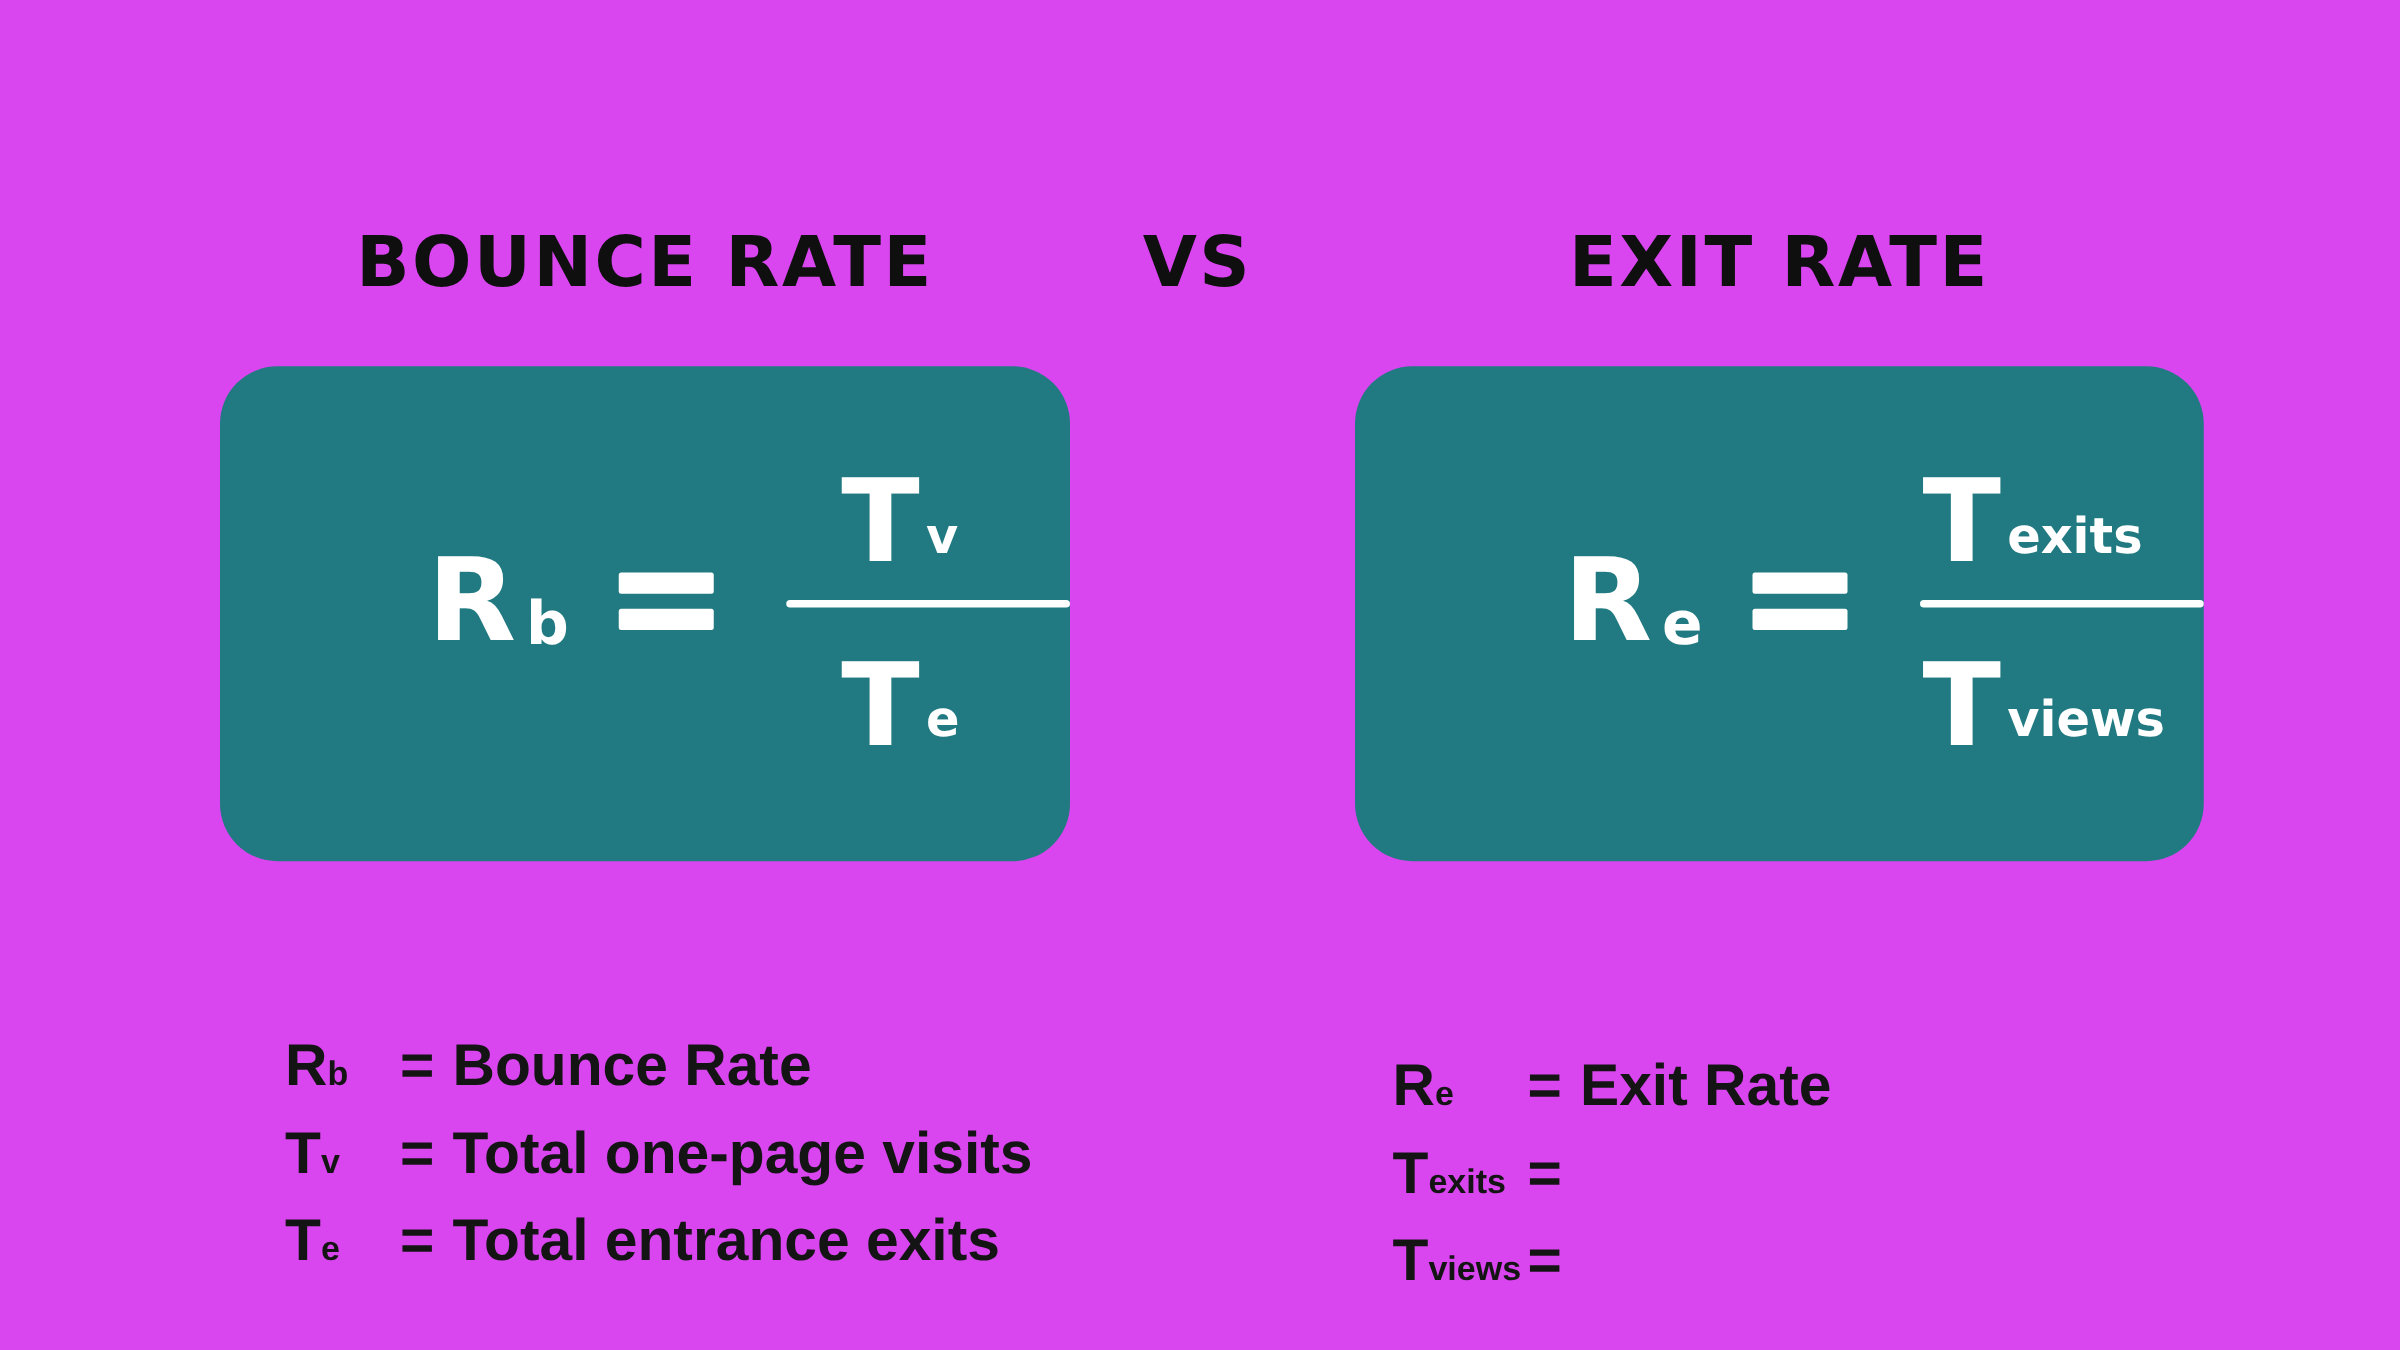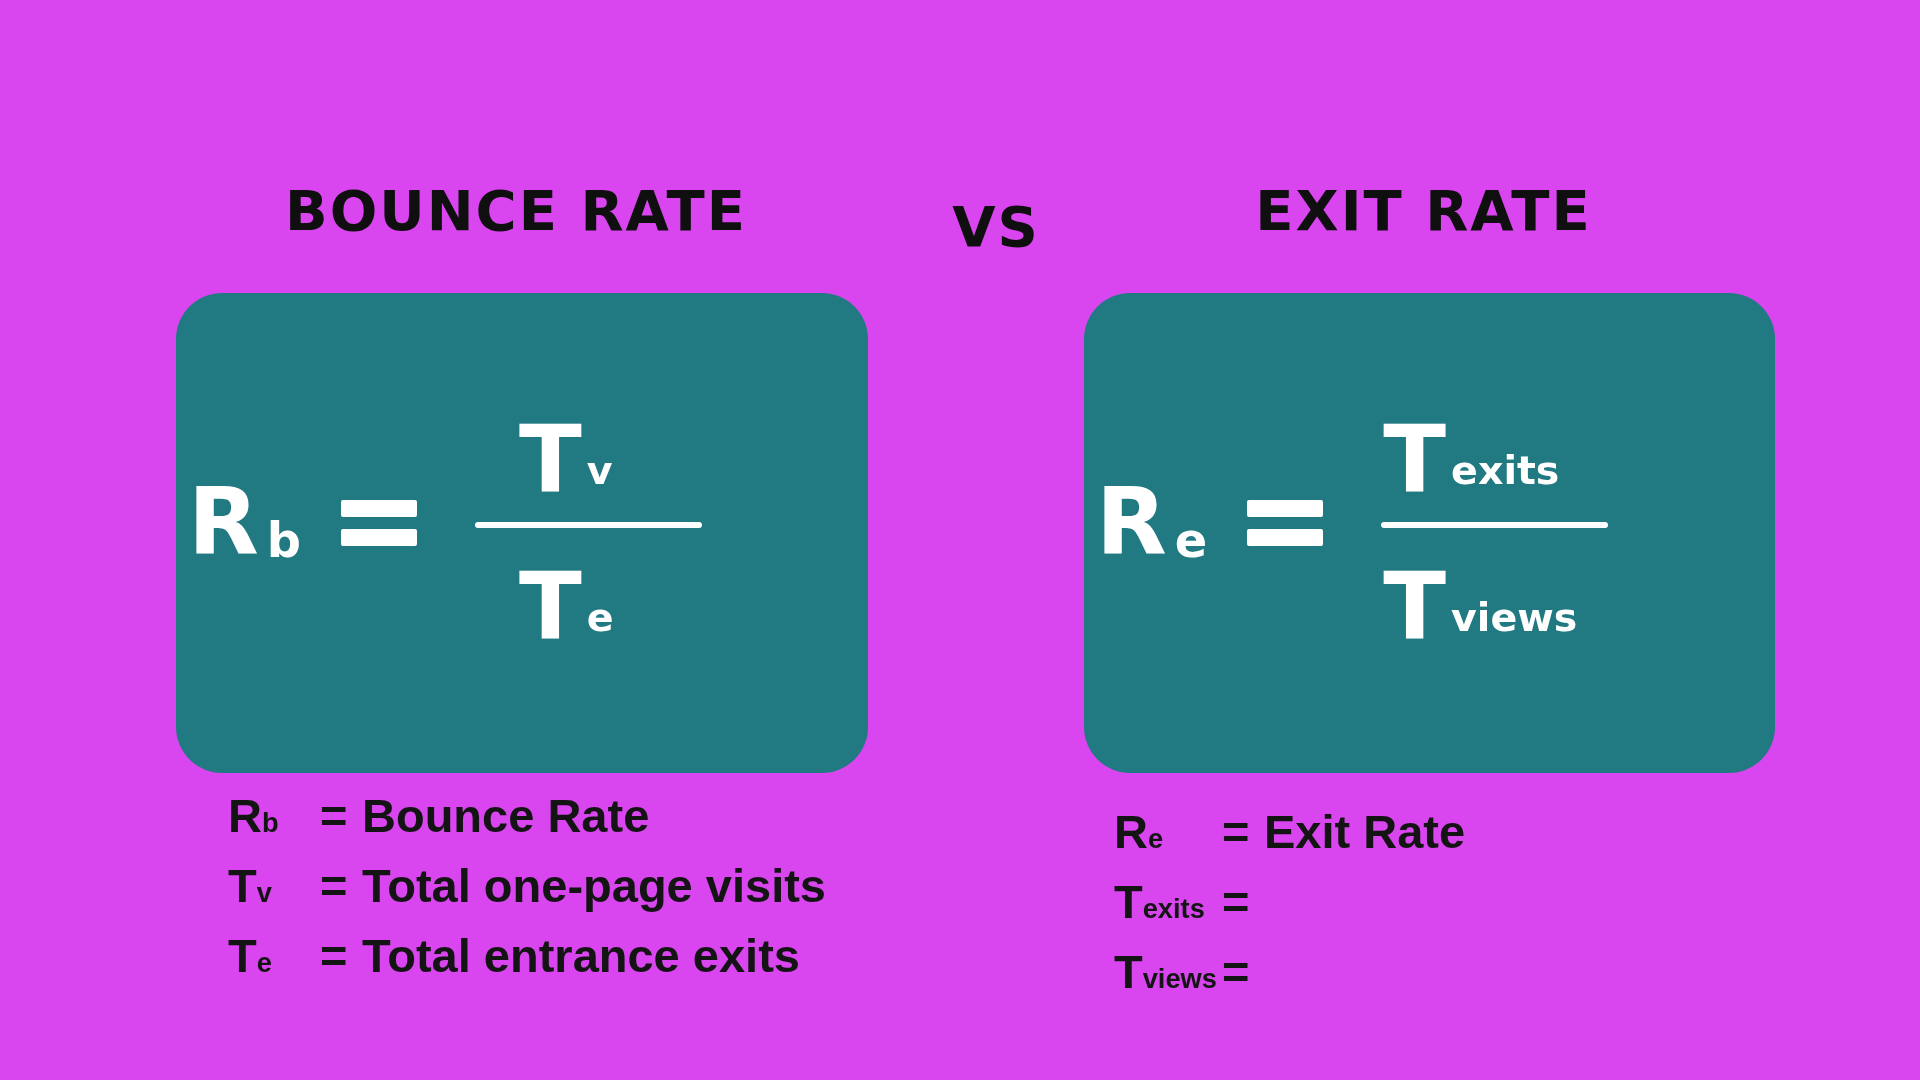--- a/index.html
+++ b/index.html
@@ -10,30 +10,29 @@
     color:#0f0f0f;
   }
 
   
   .title {
     position:absolute; top:183px; line-height:1;
     font-weight:bold; font-size:56px; letter-spacing:2px;
     color:#0f0f0f; text-align:center; white-space:nowrap;
   }
   .title-left  { left:176px;  width:680px; }
-  .title-vs    { left:896px;  width:200px;margin-top:16px; }
+  .title-vs    { left:858px;  width:200px; }
   .title-right { left:1084px; width:679px; }
 
   
   .card {
-    position:absolute; top:293px; height:480px;
+    position:absolute; top:293px; height:396px;
     background:#217a81; border-radius:46px;
-    display:flex; align-items:center; justify-content:flex-start;
+    display:flex; align-items:center; justify-content:flex-end;
     color:#ffffff;
-    padding-left:12px;
   }
   .card-left  { left:176px;  width:680px; }
   .card-right { left:1084px; width:679px; }
 
   .formula {
     display:flex; align-items:center;
     font-weight:bold; font-size:92px; line-height:1; color:#ffffff;
   }
   .fsym { position:relative; top:-10px; white-space:nowrap; }
   .fsym .fsub { font-size:.52em; position:relative; top:3px; margin-left:8px; }
@@ -48,21 +47,21 @@
   .frac { margin-left:58px; display:flex; flex-direction:column; align-items:flex-start; }
   .frac .num { margin-bottom:16px; white-space:nowrap; }
   .frac .den { margin-top:33px;  white-space:nowrap; }
   .frac .vinculum { height:6px; width:227px; background:#ffffff; border-radius:3px; }
   .frac .fsub2 { font-size:.43em; position:relative; top:-7px; margin-left:5px; }
   .card-left  .num, .card-left  .den { padding-left:44px; }
   .card-right .num, .card-right .den { padding-left:2px; }
 
   
   .legend {
-    position:absolute; top:784px;
+    position:absolute; top:820px;
     font-family:"Liberation Sans", sans-serif;
     font-weight:bold; font-size:47px; line-height:63px;
     color:#141414;
   }
   .legend-left  { left:228px; }
   .legend-right { left:1114px;margin-top:16px; }
   .lrow  { display:flex; align-items:baseline; }
   .lsym  { white-space:nowrap; }
   .legend-left  .lsym { width:92px; }
   .legend-right .lsym { width:108px; }

